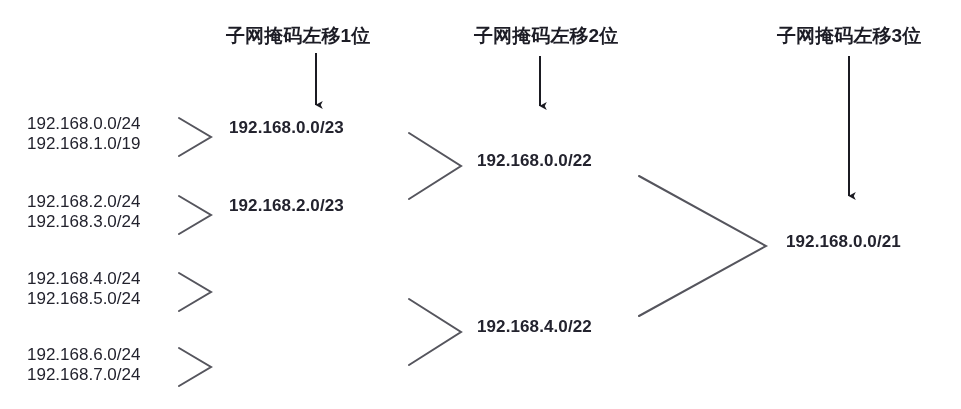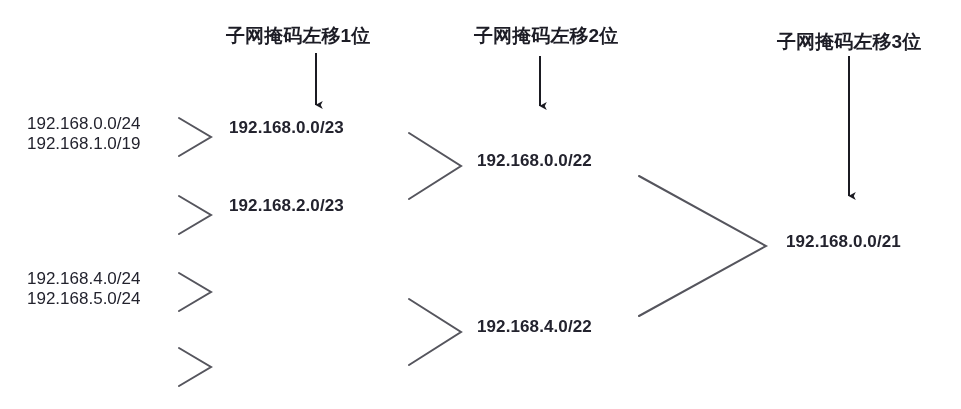--- a/index.html
+++ b/index.html
@@ -80,29 +80,37 @@
 
     <g stroke="#1b1b22" stroke-width="2" fill="none">
       <line x1="316" y1="53" x2="316" y2="105" marker-end="url(#arrowhead)"></line>
       <line x1="540" y1="56" x2="540" y2="106" marker-end="url(#arrowhead)"></line>
       <line x1="849" y1="56" x2="849" y2="196" marker-end="url(#arrowhead)"></line>
     </g>
   </svg>
 
   <div class="txt hdr" style="left:226px; top:25px;">子网掩码左移1位</div>
   <div class="txt hdr" style="left:474px; top:25px;">子网掩码左移2位</div>
-  <div class="txt hdr" style="left:777px; top:31px;">子网掩码左移3位</div>
+  <div class="txt hdr" style="left:777px; top:25px;">子网掩码左移3位</div>
 
   <div class="leaf-pair" style="left:27px; top:114px;">
     <span class="addr">192.168.0.0/24</span>
     <span class="addr">192.168.1.0/19</span>
   </div>
+  <div class="leaf-pair" style="left:27px; top:192px;">
+    <span class="addr">192.168.2.0/24</span>
+    <span class="addr">192.168.3.0/24</span>
+  </div>
   <div class="leaf-pair" style="left:27px; top:269px;">
     <span class="addr">192.168.4.0/24</span>
     <span class="addr">192.168.5.0/24</span>
+  </div>
+  <div class="leaf-pair" style="left:27px; top:345px;">
+    <span class="addr">192.168.6.0/24</span>
+    <span class="addr">192.168.7.0/24</span>
   </div>
 
   <div class="txt addr" style="left:229px; top:118px;">192.168.0.0/23</div>
   <div class="txt addr" style="left:229px; top:196px;">192.168.2.0/23</div>
 
   <div class="txt addr" style="left:477px; top:151px;">192.168.0.0/22</div>
   <div class="txt addr" style="left:477px; top:317px;">192.168.4.0/22</div>
 
   <div class="txt addr" style="left:786px; top:232px;">192.168.0.0/21</div>
 

